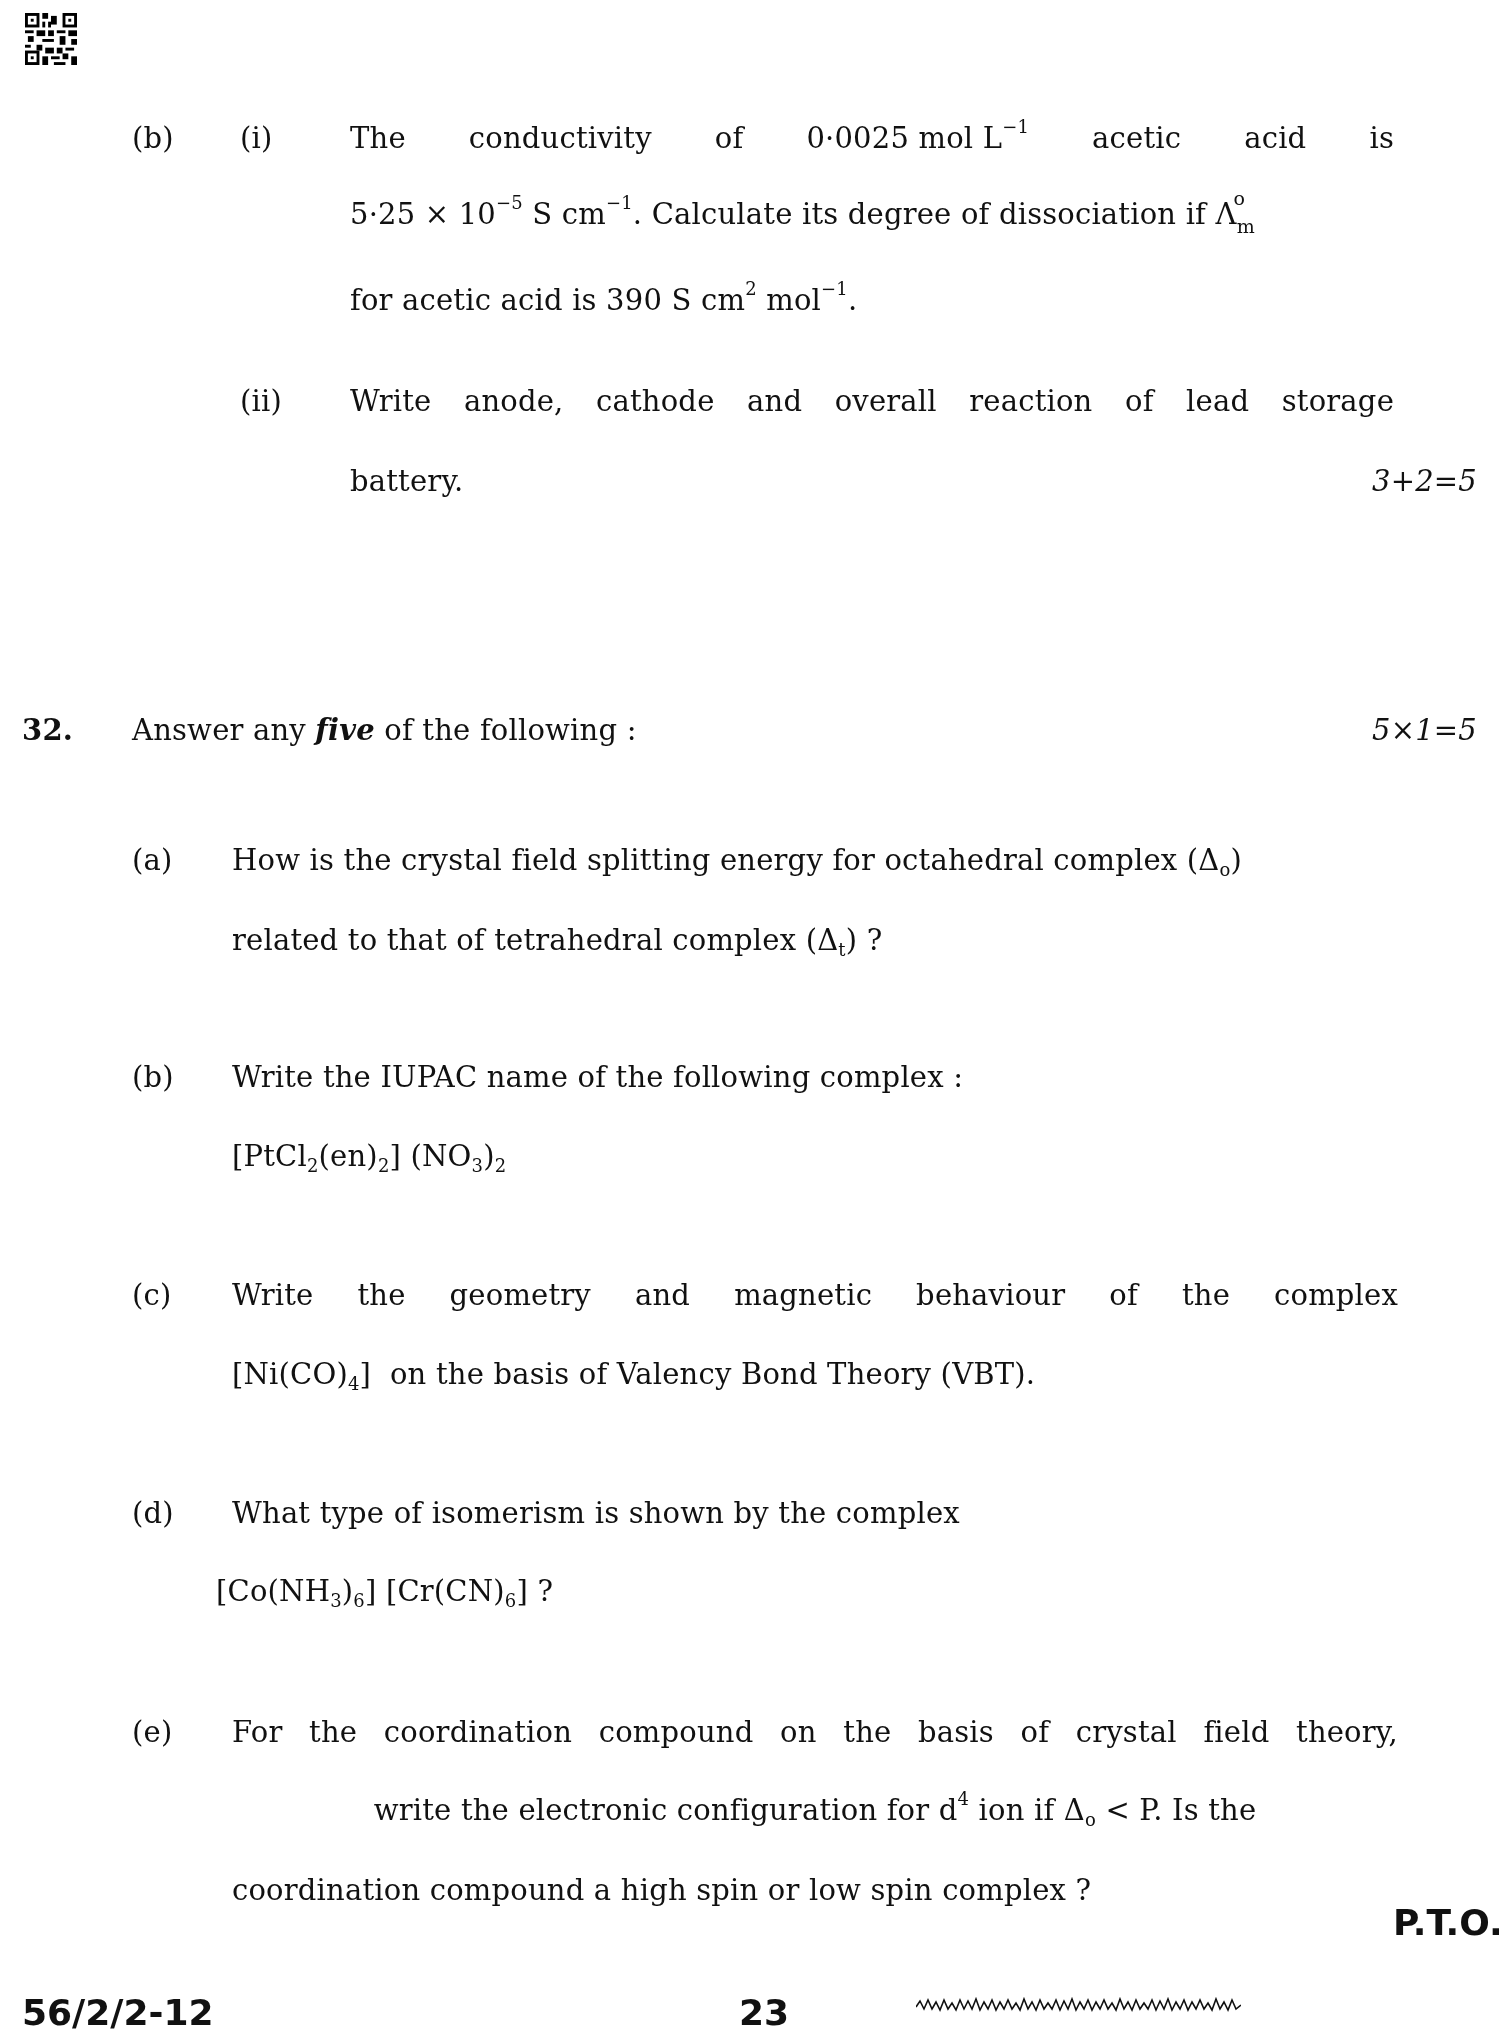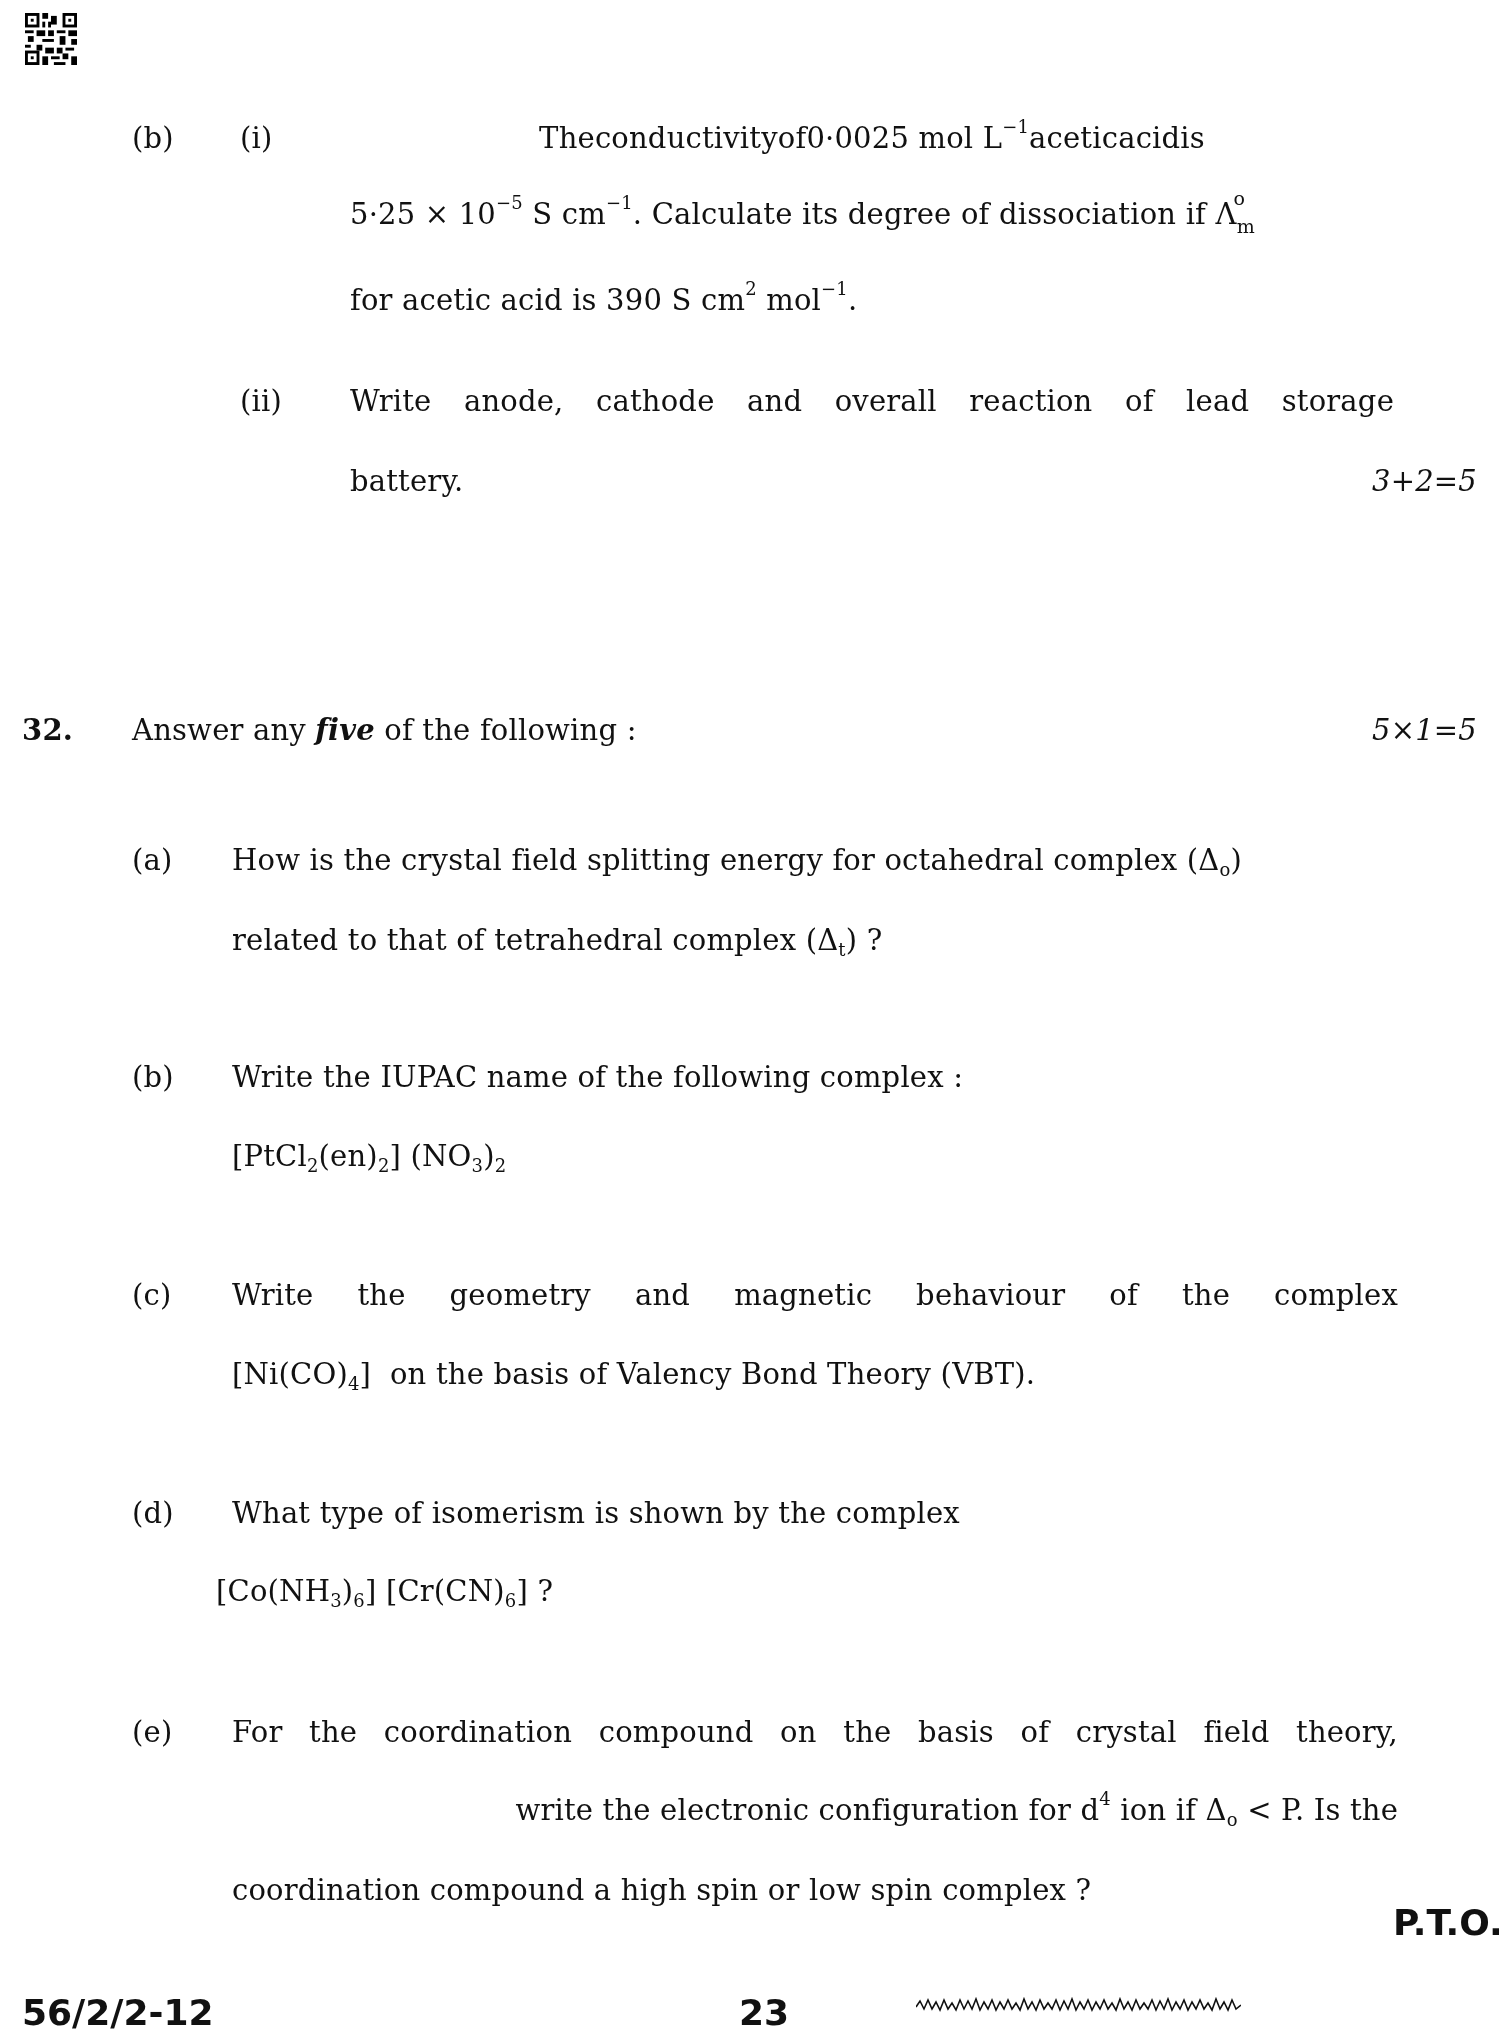--- a/index.html
+++ b/index.html
@@ -53,21 +53,21 @@
   <rect x="9" y="15" width="3" height="1" fill="#000"></rect>
     <rect x="13" y="14" width="2" height="2" fill="#000"></rect>
     <rect x="16" y="15" width="2" height="3" fill="#000"></rect>
   <rect x="10" y="17" width="4" height="1" fill="#000"></rect>
     <rect x="8" y="3" width="1" height="2" fill="#000"></rect>
 </svg>
 
 <div class="abs t" style="left:132px; top:118px;">(b)</div>
 <div class="abs t" style="left:240px; top:118px;">(i)</div>
 
-<div class="abs t" style="left:350px; top:118px; width:1044px; display:flex; justify-content:center;">
+<div class="abs t" style="left:350px; top:118px; width:1044px; display:flex; justify-content:space-between;">
   <span>The</span>
   <span>conductivity</span>
   <span>of</span>
   <span><span>0·0025 mol L</span><sup>−1</sup></span>
   <span>acetic</span>
   <span>acid</span>
   <span>is</span>
 </div>
 
 <div class="abs t" style="left:350px; top:194px;">
@@ -110,21 +110,21 @@
 </div>
 
 <div class="abs t" style="left:132px; top:1493px;">(d)</div>
 <div class="abs t" style="left:232px; top:1493px;">What type of isomerism is shown by the complex</div>
 <div class="abs t" style="left:216px; top:1571px;">
   <span>[Co(NH</span><sub>3</sub><span>)</span><sub>6</sub><span>] [Cr(CN)</span><sub>6</sub><span>] ?</span>
 </div>
 
 <div class="abs t" style="left:132px; top:1712px;">(e)</div>
 <div class="abs t just" style="left:232px; top:1712px; width:1166px;">For the coordination compound on the basis of crystal field theory,</div>
-<div class="abs t" style="left:232px; top:1790px; width:1166px; display:flex; justify-content:flex-end;">
+<div class="abs t" style="left:232px; top:1790px; width:1166px; display:flex; justify-content:center;">
   <span><span>write the electronic configuration for d</span><sup>4</sup><span> ion if Δ</span><sub>o</sub><span> &lt; P. Is the</span></span>
 </div>
 <div class="abs t" style="left:232px; top:1870px;">coordination compound a high spin or low spin complex ?</div>
 
 <div class="abs footer" style="left:22px; top:1996px;">56/2/2-12</div>
 <div class="abs footer" style="left:739px; top:1996px;">23</div>
 <svg class="abs" style="left:916px; top:1997px;" width="325" height="16" viewBox="0 0 325 16">
   <polyline fill="none" stroke="#111" stroke-width="1.6" points="0,10 4,4 8,12 12,3 16,12 20,5 24,13 28,3 32,12 36,6 40,13 44,3 48,12 52,4 56,12 60,2 64,13 68,5 72,12 76,3 80,13 84,5 88,12 92,3 96,12 100,6 104,13 108,2 112,12 116,5 120,13 124,3 128,12 132,6 136,12 140,3 144,13 148,4 152,12 156,2 160,13 164,5 168,12 172,3 176,13 180,5 184,12 188,3 192,12 196,6 200,13 204,2 208,12 212,5 216,13 220,3 224,12 228,6 232,12 236,3 240,13 244,4 248,12 252,2 256,13 260,5 264,12 268,3 272,13 276,5 280,12 284,3 288,12 292,6 296,13 300,2 304,12 308,5 312,13 316,3 320,12 325,8"></polyline>
 </svg>
 <div class="abs footer" style="left:1393px; top:1882px;margin-top:24px;">P.T.O.</div>

